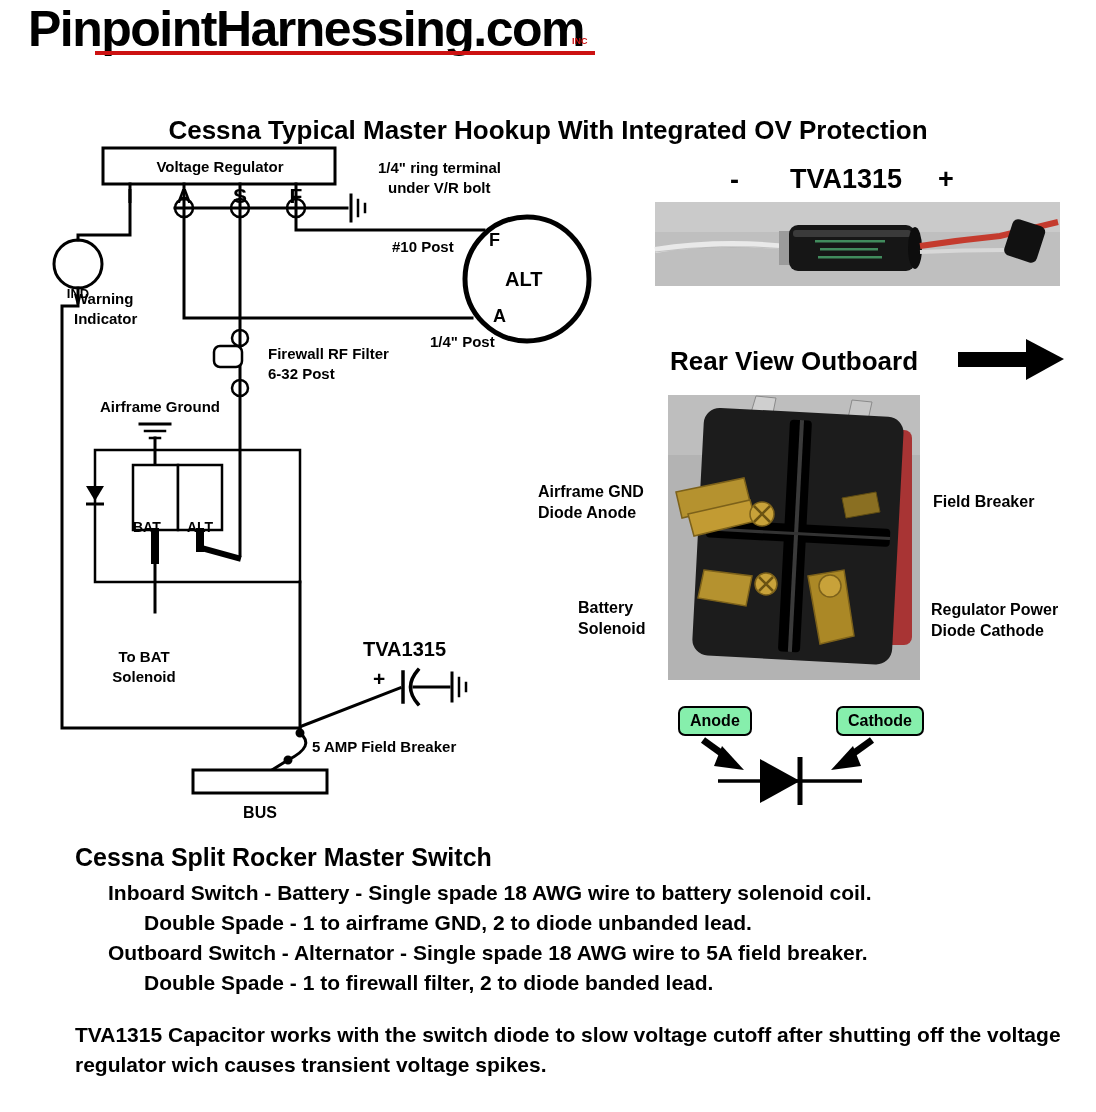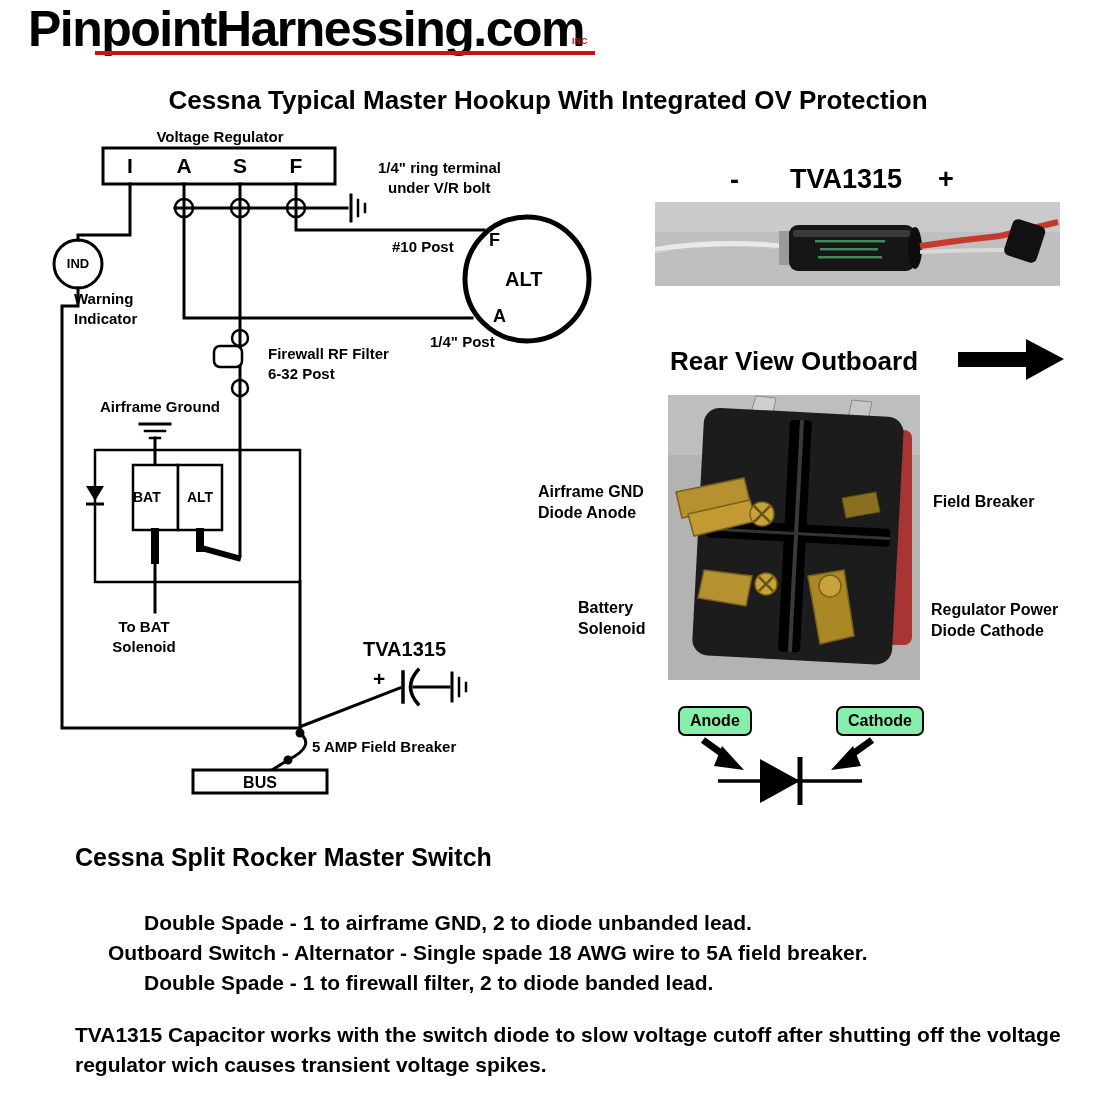--- a/index.html
+++ b/index.html
@@ -1,19 +1,19 @@
 <!DOCTYPE html>
 <html><head>
 <meta charset="utf-8">
 <style>
   html,body{margin:0;padding:0;background:#fff;}
   .page{position:relative;width:1096px;height:1112px;background:#ffffff;overflow:hidden;
         font-family:"Liberation Sans",sans-serif;color:#000;}
   .lbl{position:absolute;font-weight:bold;white-space:nowrap;line-height:1.3;}
-  .center{text-align:center;}
+  .center{text-align:center;margin-top:30px;}
   .logo-text{position:absolute;left:28px;top:0px;font-size:50px;font-weight:bold;
              letter-spacing:-1.5px;white-space:nowrap;}
   .logo-underline{position:absolute;left:95px;top:51px;width:500px;height:4px;background:#cc1111;}
   .logo-inc{position:absolute;left:572px;top:36px;font-size:9px;font-weight:bold;color:#cc1111;}
   .tagbox{position:absolute;border:2.5px solid #000;border-radius:7px;background:#86efac;
           font-weight:bold;font-size:16px;padding:4px 10px;}
   svg{position:absolute;left:0;top:0;}
   .notes-footer{white-space:normal;line-height:1.45;}
 </style>
 </head>
@@ -216,18 +216,19 @@
   </div>
   <div class="lbl" style="left:931px;top:600px;font-size:16px;">
     <div>Regulator Power</div>
     <div>Diode Cathode</div>
   </div>
 
   <div class="tagbox" style="left:678px;top:706px;">Anode</div>
   <div class="tagbox" style="left:836px;top:706px;">Cathode</div>
 
   <div class="lbl" style="left:75px;top:841px;font-size:25px;">Cessna Split Rocker Master Switch</div>
+  <div class="lbl" style="left:108px;top:879px;font-size:21px;">Inboard Switch - Battery - Single spade 18 AWG wire to battery solenoid coil.</div>
   <div class="lbl" style="left:144px;top:909px;font-size:21px;">Double Spade - 1 to airframe GND, 2 to diode unbanded lead.</div>
   <div class="lbl" style="left:108px;top:939px;font-size:21px;">Outboard Switch - Alternator - Single spade 18 AWG wire to 5A field breaker.</div>
   <div class="lbl" style="left:144px;top:969px;font-size:21px;">Double Spade - 1 to firewall filter, 2 to diode banded lead.</div>
   <div class="lbl notes-footer" style="left:75px;top:1020px;width:1000px;font-size:21px;">TVA1315 Capacitor works with the switch diode to slow voltage cutoff after shutting off the voltage regulator wich causes transient voltage spikes.</div>
 
 </div>
 
 </body></html>

